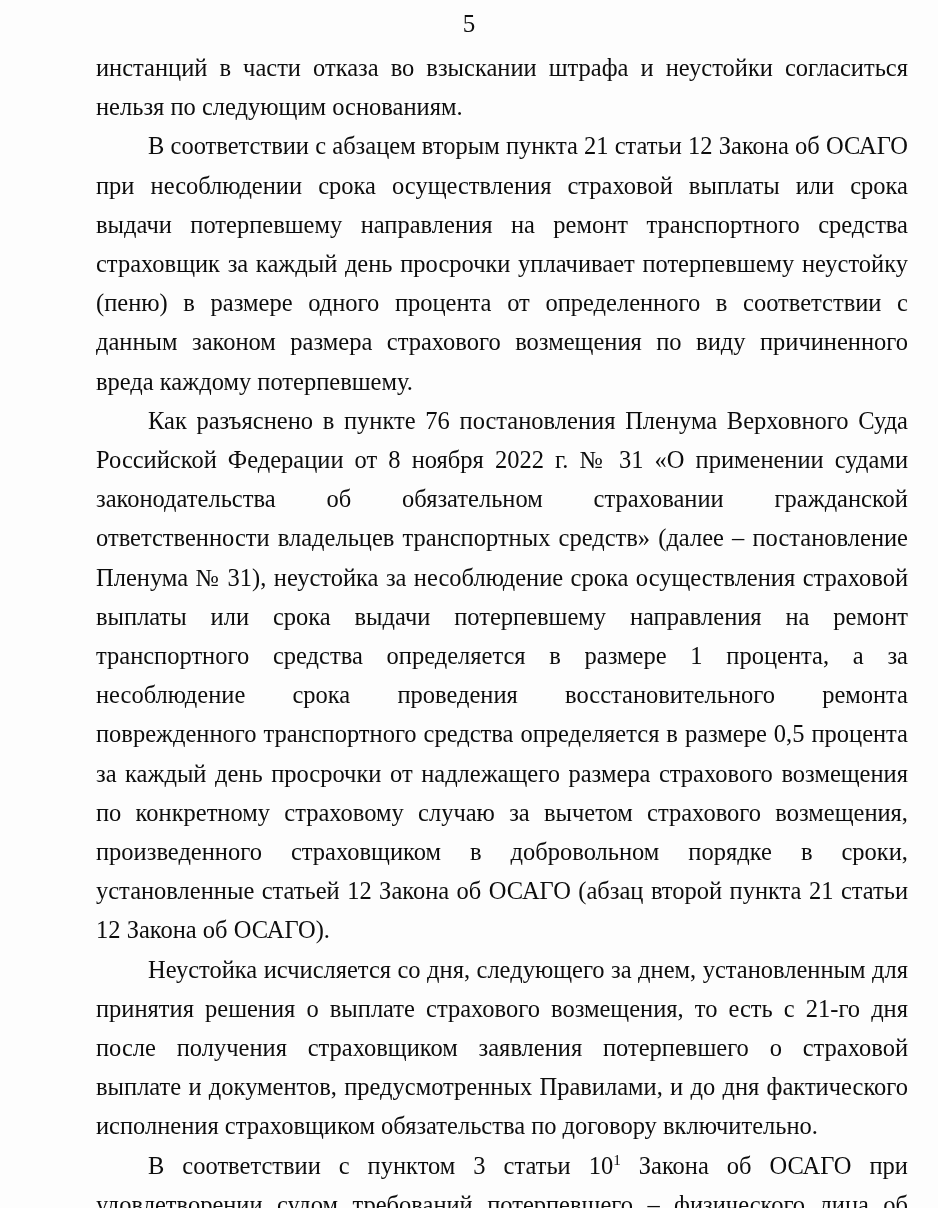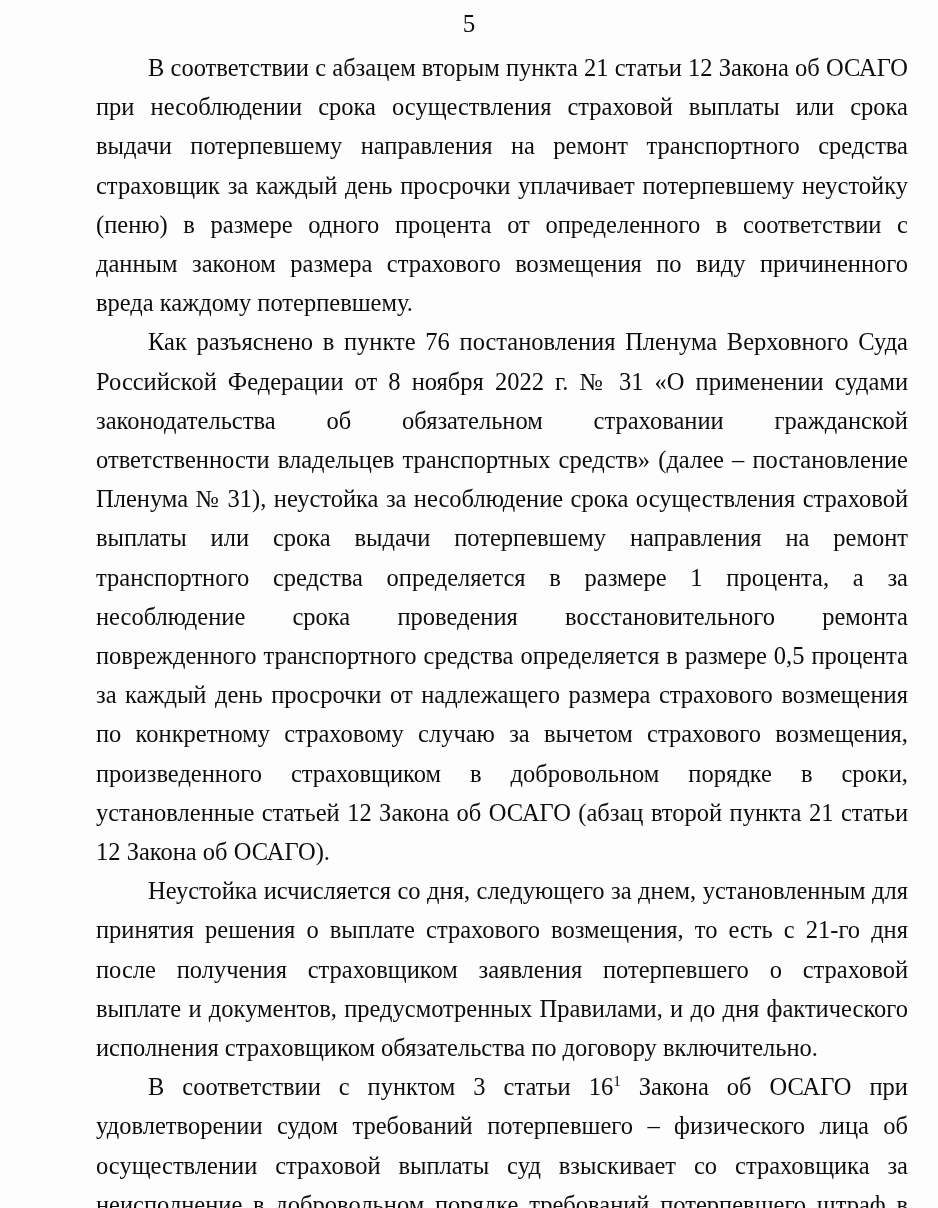--- a/index.html
+++ b/index.html
@@ -74,23 +74,24 @@
 </style>
 </head>
 <body>
 
 <div class="page">
 
   <div class="page-number">5</div>
 
   <div class="body-text">
 
+    <p class="para no-indent">инстанций в части отказа во взыскании штрафа и неустойки согласиться нельзя по следующим основаниям.</p>
 
     <p class="para">В соответствии с абзацем вторым пункта 21 статьи 12 Закона об ОСАГО при несоблюдении срока осуществления страховой выплаты или срока выдачи потерпевшему направления на ремонт транспортного средства страховщик за каждый день просрочки уплачивает потерпевшему неустойку (пеню) в размере одного процента от определенного в соответствии с данным законом размера страхового возмещения по виду причиненного вреда каждому потерпевшему.</p>
 
     <p class="para">Как разъяснено в пункте 76 постановления Пленума Верховного Суда Российской Федерации от 8 ноября 2022 г. № 31 «О применении судами законодательства об обязательном страховании гражданской ответственности владельцев транспортных средств» (далее – постановление Пленума № 31), неустойка за несоблюдение срока осуществления страховой выплаты или срока выдачи потерпевшему направления на ремонт транспортного средства определяется в размере 1 процента, а за несоблюдение срока проведения восстановительного ремонта поврежденного транспортного средства определяется в размере 0,5 процента за каждый день просрочки от надлежащего размера страхового возмещения по конкретному страховому случаю за вычетом страхового возмещения, произведенного страховщиком в добровольном порядке в сроки, установленные статьей 12 Закона об ОСАГО (абзац второй пункта 21 статьи 12 Закона об ОСАГО).</p>
 
     <p class="para">Неустойка исчисляется со дня, следующего за днем, установленным для принятия решения о выплате страхового возмещения, то есть с 21-го дня после получения страховщиком заявления потерпевшего о страховой выплате и документов, предусмотренных Правилами, и до дня фактического исполнения страховщиком обязательства по договору включительно.</p>
 
-    <p class="para"><span>В соответствии с пунктом 3 статьи 16</span><sup class="art-sup">1</sup><span> Закона об ОСАГО при удовлетворении судом требований потерпевшего – физического лица об осуществлении страховой выплаты суд взыскивает со страховщика за неисполнение в добровольном порядке требований потерпевшего штраф в размере пятидесяти процентов от разницы между</span></p>
+    <p class="para"><span>В соответствии с пунктом 3 статьи 10</span><sup class="art-sup">1</sup><span> Закона об ОСАГО при удовлетворении судом требований потерпевшего – физического лица об осуществлении страховой выплаты суд взыскивает со страховщика за неисполнение в добровольном порядке требований потерпевшего штраф в размере пятидесяти процентов от разницы между</span></p>
 
   </div>
 </div>
 
 </body></html>

